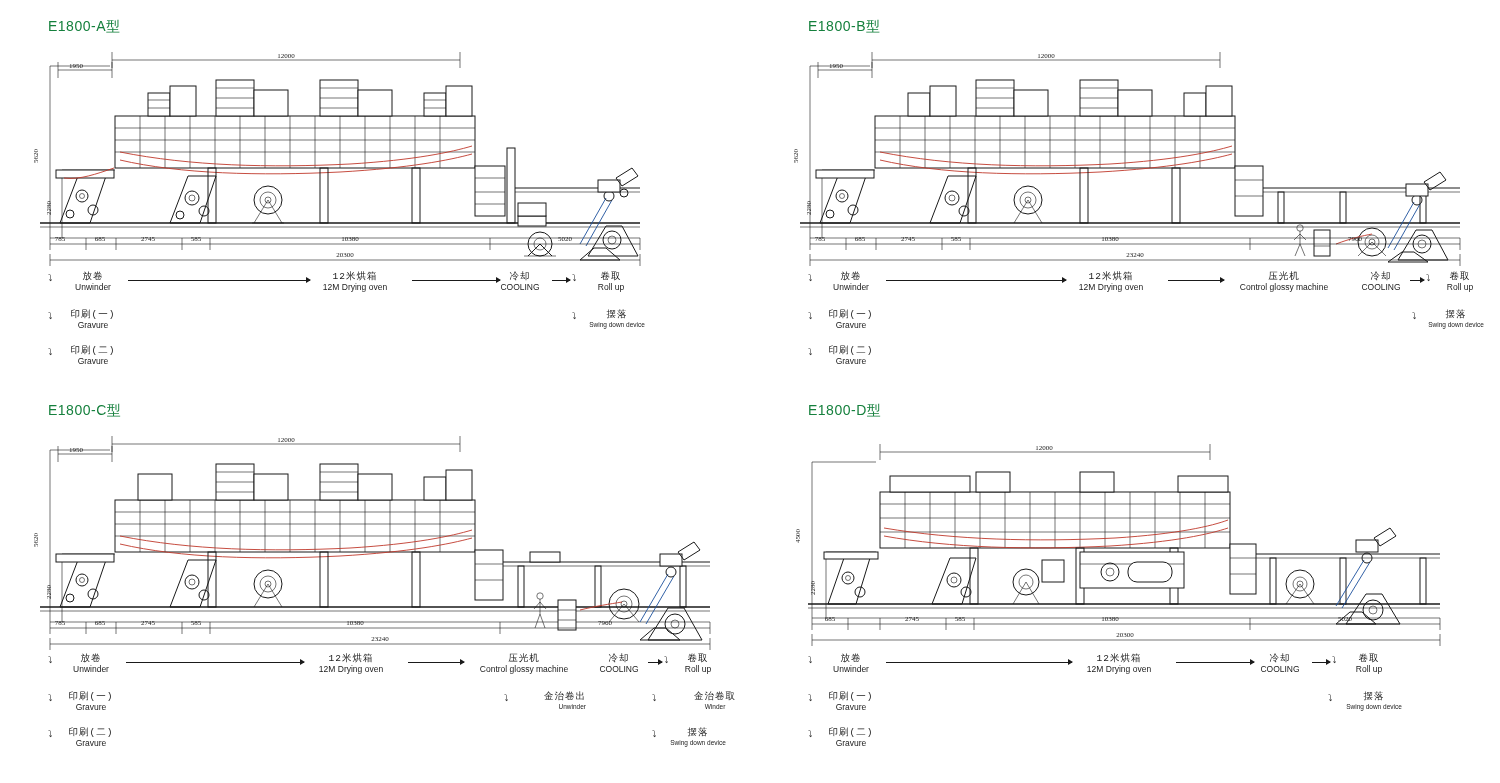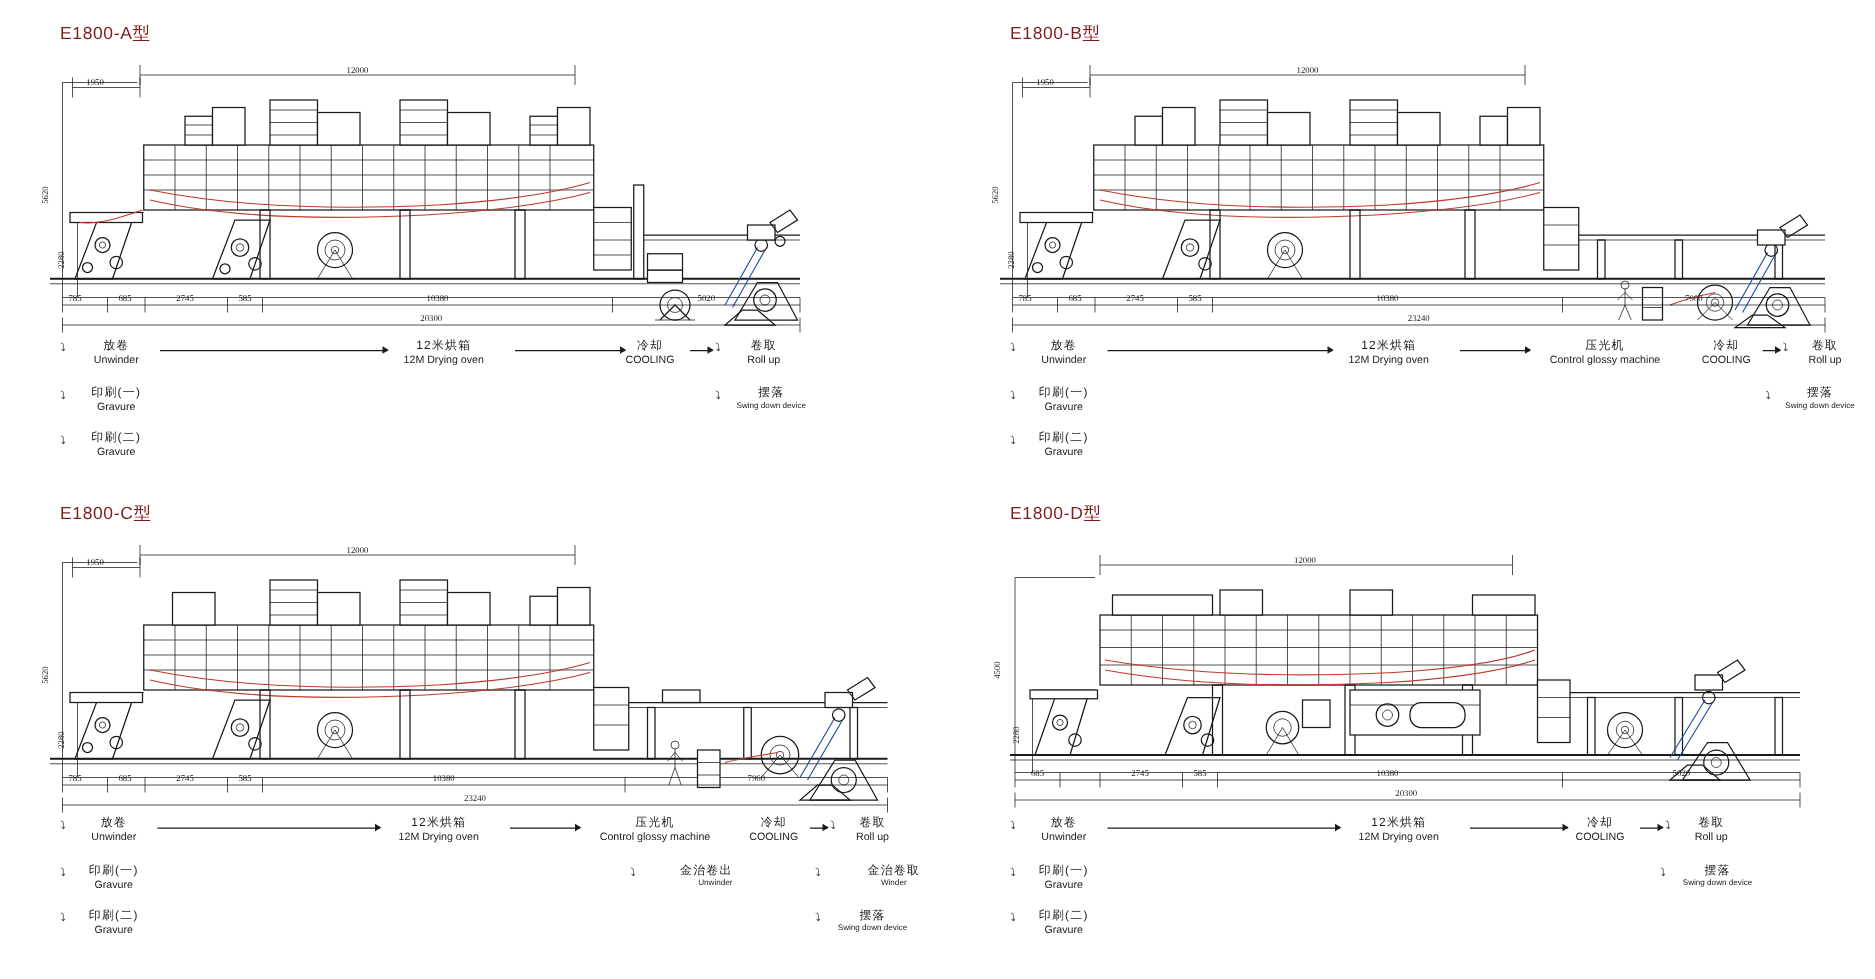--- a/index.html
+++ b/index.html
@@ -8,35 +8,35 @@
     background:#ffffff;
     font-family:"Liberation Serif", serif;
     color:#1a1a1a;
     overflow:hidden;
     position:relative;
   }
   .panel{position:absolute;}
   .panel-title{
     font-family:"Liberation Sans", sans-serif;
     font-size:14px;
-    color:#7f1d1d;
+    color:#15803d;
     letter-spacing:.5px;
   }
   svg{display:block;}
   .ln{stroke:#1a1a1a;fill:none;stroke-width:1;}
   .ln-th{stroke:#1a1a1a;fill:none;stroke-width:1.6;}
   .ln-f{stroke:#1a1a1a;fill:none;stroke-width:.6;}
   .red{stroke:#c0392b;fill:none;stroke-width:.9;}
   .blue{stroke:#1b4f9c;fill:none;stroke-width:.9;}
   .fillw{fill:#ffffff;}
   .dimtxt{font-family:"Liberation Serif",serif;font-size:7px;fill:#1a1a1a;}
   .dimtxt-v{font-family:"Liberation Serif",serif;font-size:7px;fill:#1a1a1a;}
   .legend{position:absolute;}
   .lg-item{position:absolute;text-align:center;line-height:1.15;}
-  .lg-cn{font-family:Liberation Sans, sans-serif;font-size:9.5px;letter-spacing:1px;white-space:nowrap;}
+  .lg-cn{font-family:Liberation Mono, monospace;font-size:9.5px;letter-spacing:1px;white-space:nowrap;}
   .lg-en{font-family:Liberation Sans, sans-serif;font-size:8.5px;white-space:nowrap;}
   .lg-en.small{font-size:6.5px;}
   .arrowdown{position:absolute;font-size:9px;line-height:1;}
   .flowarrow{position:absolute;height:1px;background:#1a1a1a;}
   .flowarrow:after{
     content:"";position:absolute;right:-1px;top:-3px;
     border-left:5px solid #1a1a1a;
     border-top:3px solid transparent;
     border-bottom:3px solid transparent;
   }

